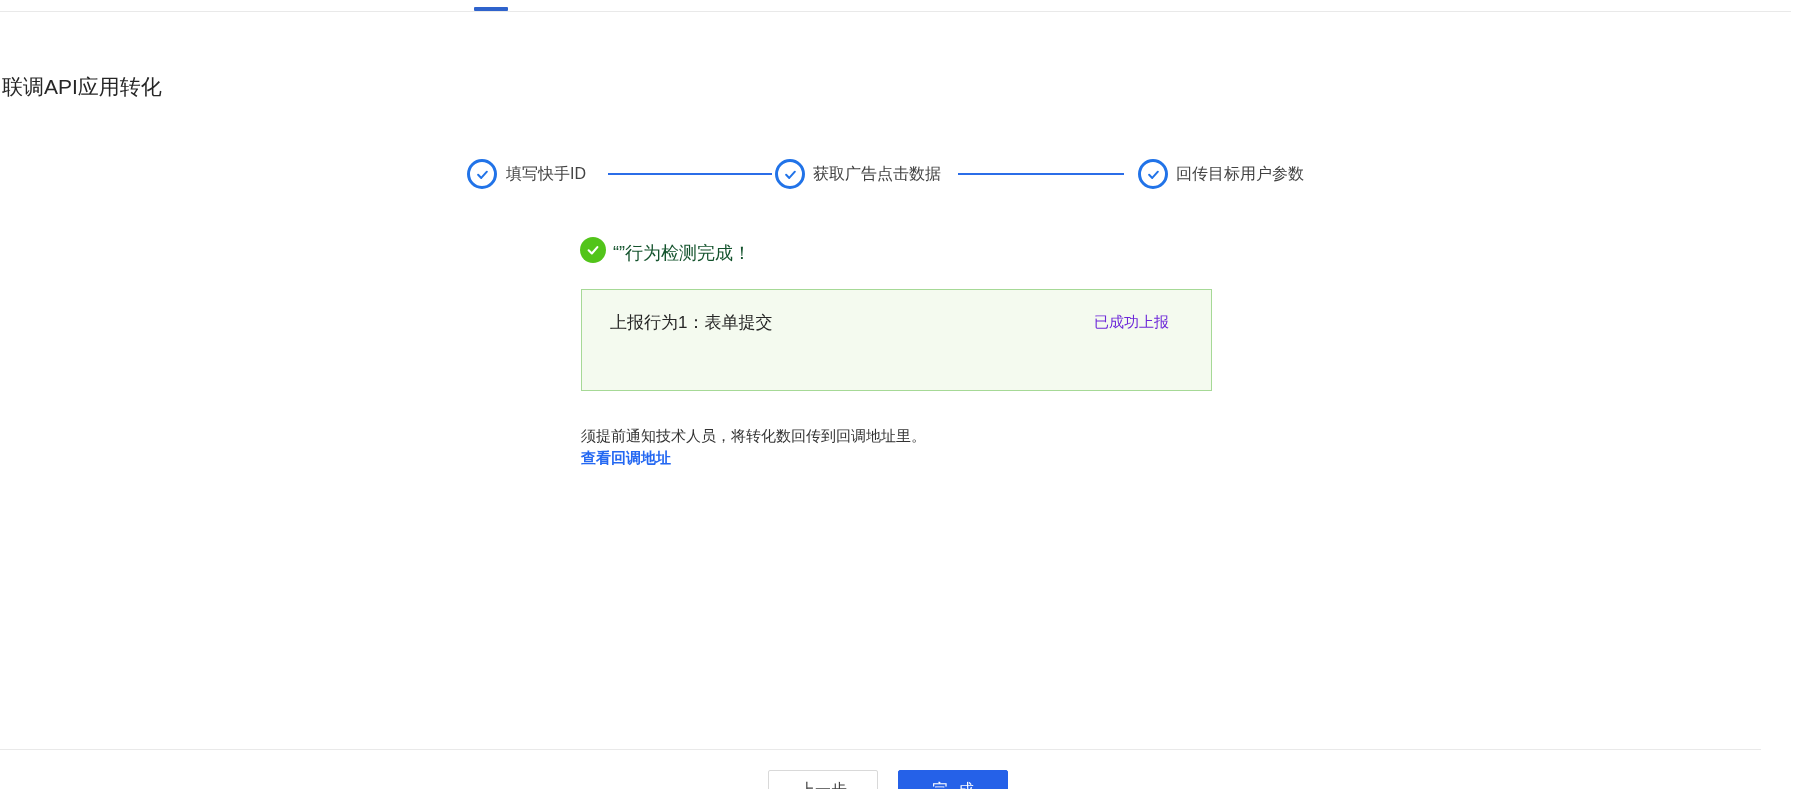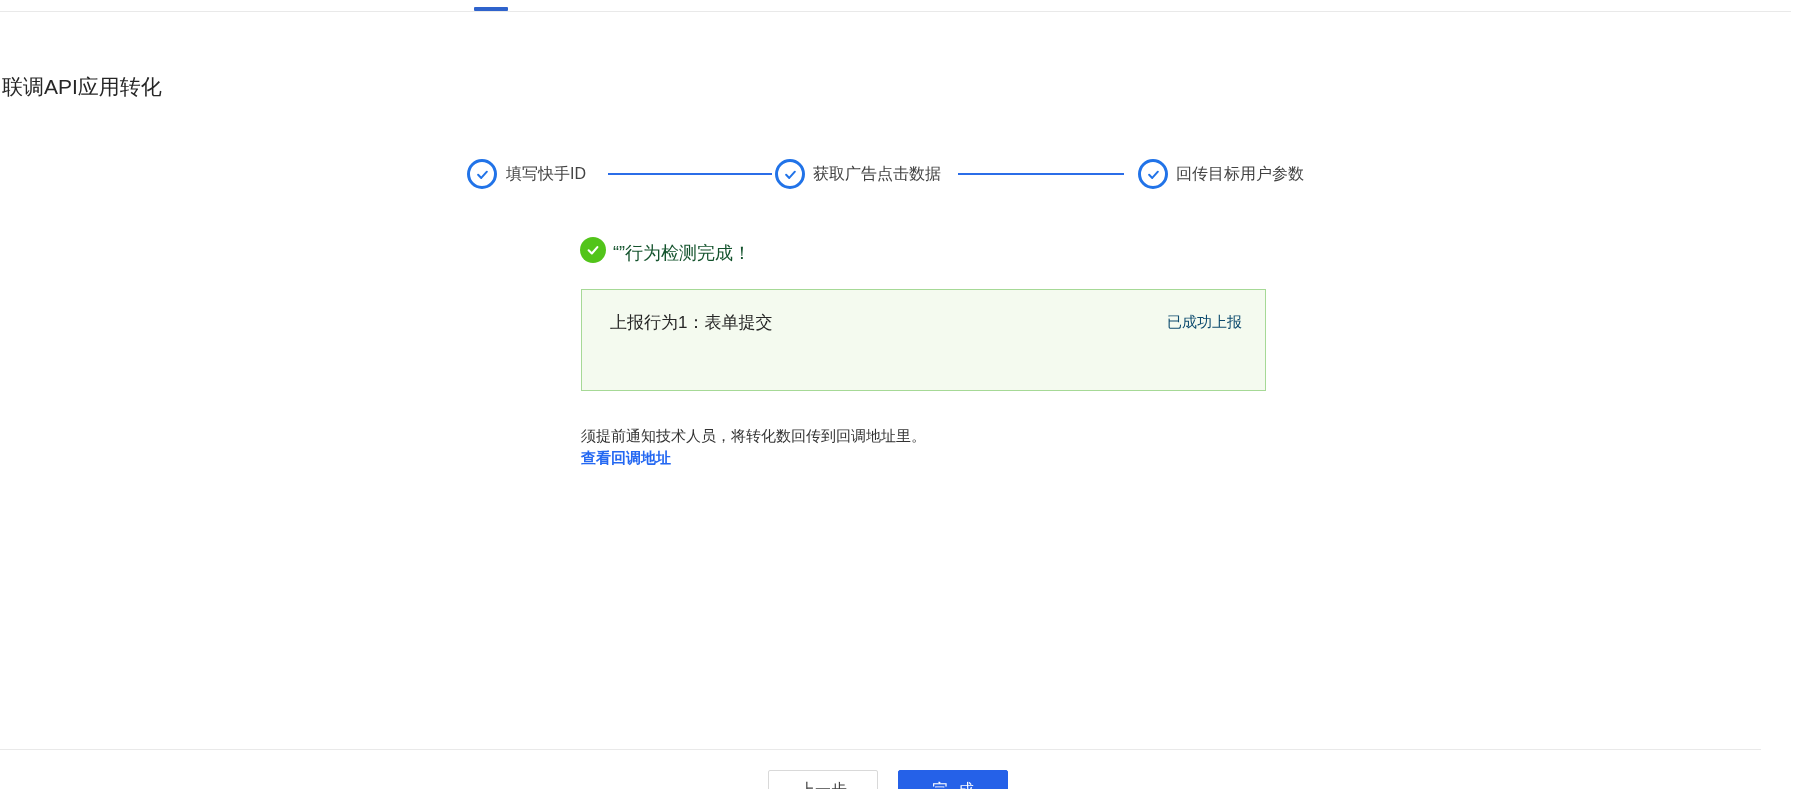--- a/index.html
+++ b/index.html
@@ -90,39 +90,39 @@
     left: 613px; top: 241px;
     font-size: 18px;
     color: #14532d;
     white-space: nowrap;
   }
 
   
   .result-card {
     position: absolute;
     left: 581px; top: 289px;
-    width: 685px; height: 102px;
+    width: 631px; height: 102px;
     background: #f4faef;
     border: 1px solid #a6d996;
-    padding: 21px 23px 0 28px;
+    padding: 21px 42px 0 28px;
   }
   .card-head {
     display: flex;
     align-items: center;
     justify-content: space-between;
   }
   .card-title {
     font-size: 17px;
     font-weight: 500;
     color: #262626;
     white-space: nowrap;
   }
   .card-status {
     font-size: 15px;
-    color: #0c4a6e;
+    color: #6d28d9;
     white-space: nowrap;
   }
   .card-fields {
     margin-top: 17px;
     display: flex;
     align-items: center;
     font-size: 14px;
     color: #595959;
     white-space: nowrap;
   }

